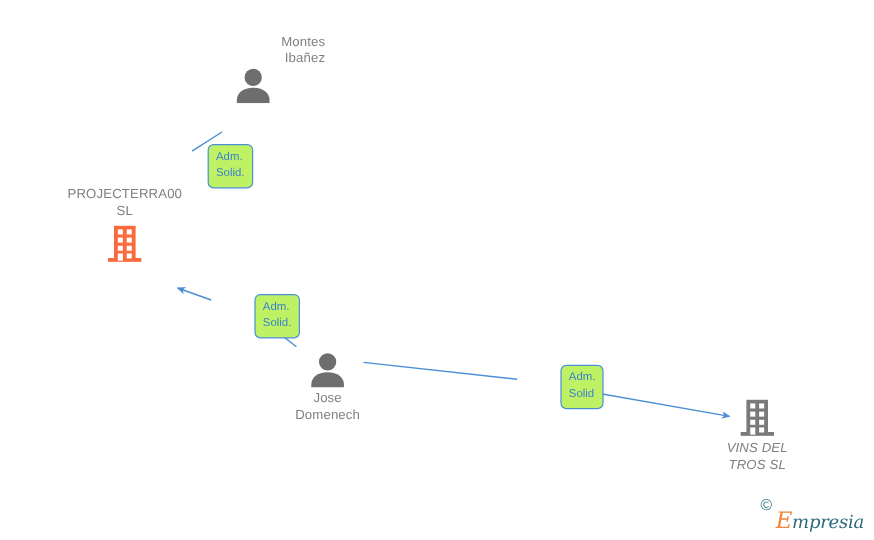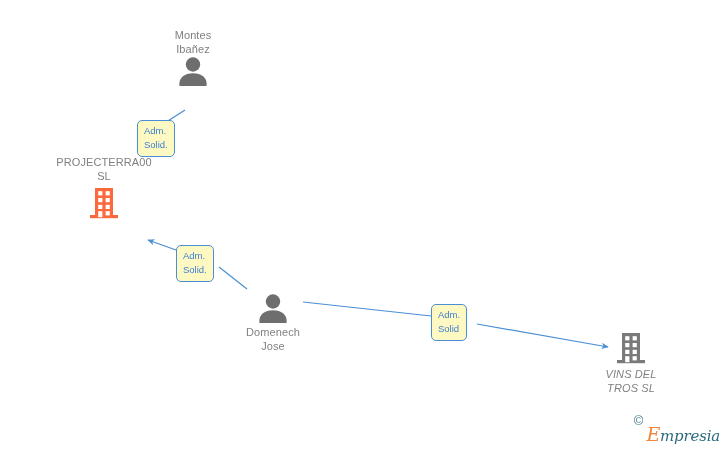--- a/index.html
+++ b/index.html
@@ -45,31 +45,32 @@
     color: #808080;
   }
   .node-icon {
     display: block;
     margin: 0 auto;
   }
 
   
   .rel-box {
     position: absolute;
-    background: #fef9c3;
+    background: #bef264;
     border: 1px solid #4a8fd4;
     border-radius: 5px;
     color: #3a7fcf;
     font-size: 9.5px;
     line-height: 14px;
     padding: 3px 6px 4px 6px;
     text-align: left;
     white-space: nowrap;
     z-index: 5;
     box-sizing: border-box;
+    margin-left: 36px;
   }
   .rel-box span { display: block; }
 
   
   #watermark {
     position: absolute;
     right: 8px;
     bottom: 6px;
     display: flex;
     align-items: center;
@@ -111,21 +112,21 @@
 
     <path d="M 247,289 L 219,267" stroke="#4a8fd4" stroke-width="1.2" fill="none"></path>
 
     <path d="M 176,250 L 148,240" stroke="#4a8fd4" stroke-width="1.2" fill="none" marker-end="url(#arrow-head)"></path>
 
     <path d="M 303,302 L 431,316" stroke="#4a8fd4" stroke-width="1.2" fill="none"></path>
 
     <path d="M 477,324 L 608,347" stroke="#4a8fd4" stroke-width="1.2" fill="none" marker-end="url(#arrow-head)"></path>
   </svg>
 
-  <div class="node" style="left:193px; top:29px;">
+  <div class="node" style="left:211px; top:29px;text-align:right;">
     <div>
       <div class="node-label">Montes</div>
       <div class="node-label">Ibañez</div>
     </div>
     <svg class="node-icon" width="34" height="30" viewBox="0 0 34 30" xmlns="http://www.w3.org/2000/svg">
       <circle cx="17" cy="8.5" r="7.2" fill="#6e6e6e"></circle>
       <path d="M17,17.2 C8.6,17.2 3.4,21.8 3.4,27.2 L3.4,30 L30.6,30 L30.6,27.2 C30.6,21.8 25.4,17.2 17,17.2 Z" fill="#6e6e6e"></path>
     </svg>
   </div>
 
@@ -147,22 +148,22 @@
       <rect x="15.6" y="23.2" width="4.2" height="4.2" fill="#ffffff"></rect>
     </svg>
   </div>
 
   <div class="node" style="left:273px; top:293px;">
     <svg class="node-icon" width="34" height="30" viewBox="0 0 34 30" xmlns="http://www.w3.org/2000/svg">
       <circle cx="17" cy="8.5" r="7.2" fill="#6e6e6e"></circle>
       <path d="M17,17.2 C8.6,17.2 3.4,21.8 3.4,27.2 L3.4,30 L30.6,30 L30.6,27.2 C30.6,21.8 25.4,17.2 17,17.2 Z" fill="#6e6e6e"></path>
     </svg>
     <div style="margin-top:3px;">
+      <div class="node-label">Jose</div>
       <div class="node-label">Domenech</div>
-      <div class="node-label">Jose</div>
     </div>
   </div>
 
   <div class="node" style="left:631px; top:333px;">
     <svg class="node-icon" width="28" height="32" viewBox="0 0 28 32" xmlns="http://www.w3.org/2000/svg">
       <rect x="5" y="0" width="18" height="29" fill="#7a7a7a"></rect>
       <rect x="0" y="27" width="28" height="3.2" fill="#7a7a7a"></rect>
       <rect x="8.2" y="3.2" width="4.2" height="4.2" fill="#ffffff"></rect>
       <rect x="15.6" y="3.2" width="4.2" height="4.2" fill="#ffffff"></rect>
       <rect x="8.2" y="10" width="4.2" height="4.2" fill="#ffffff"></rect>

